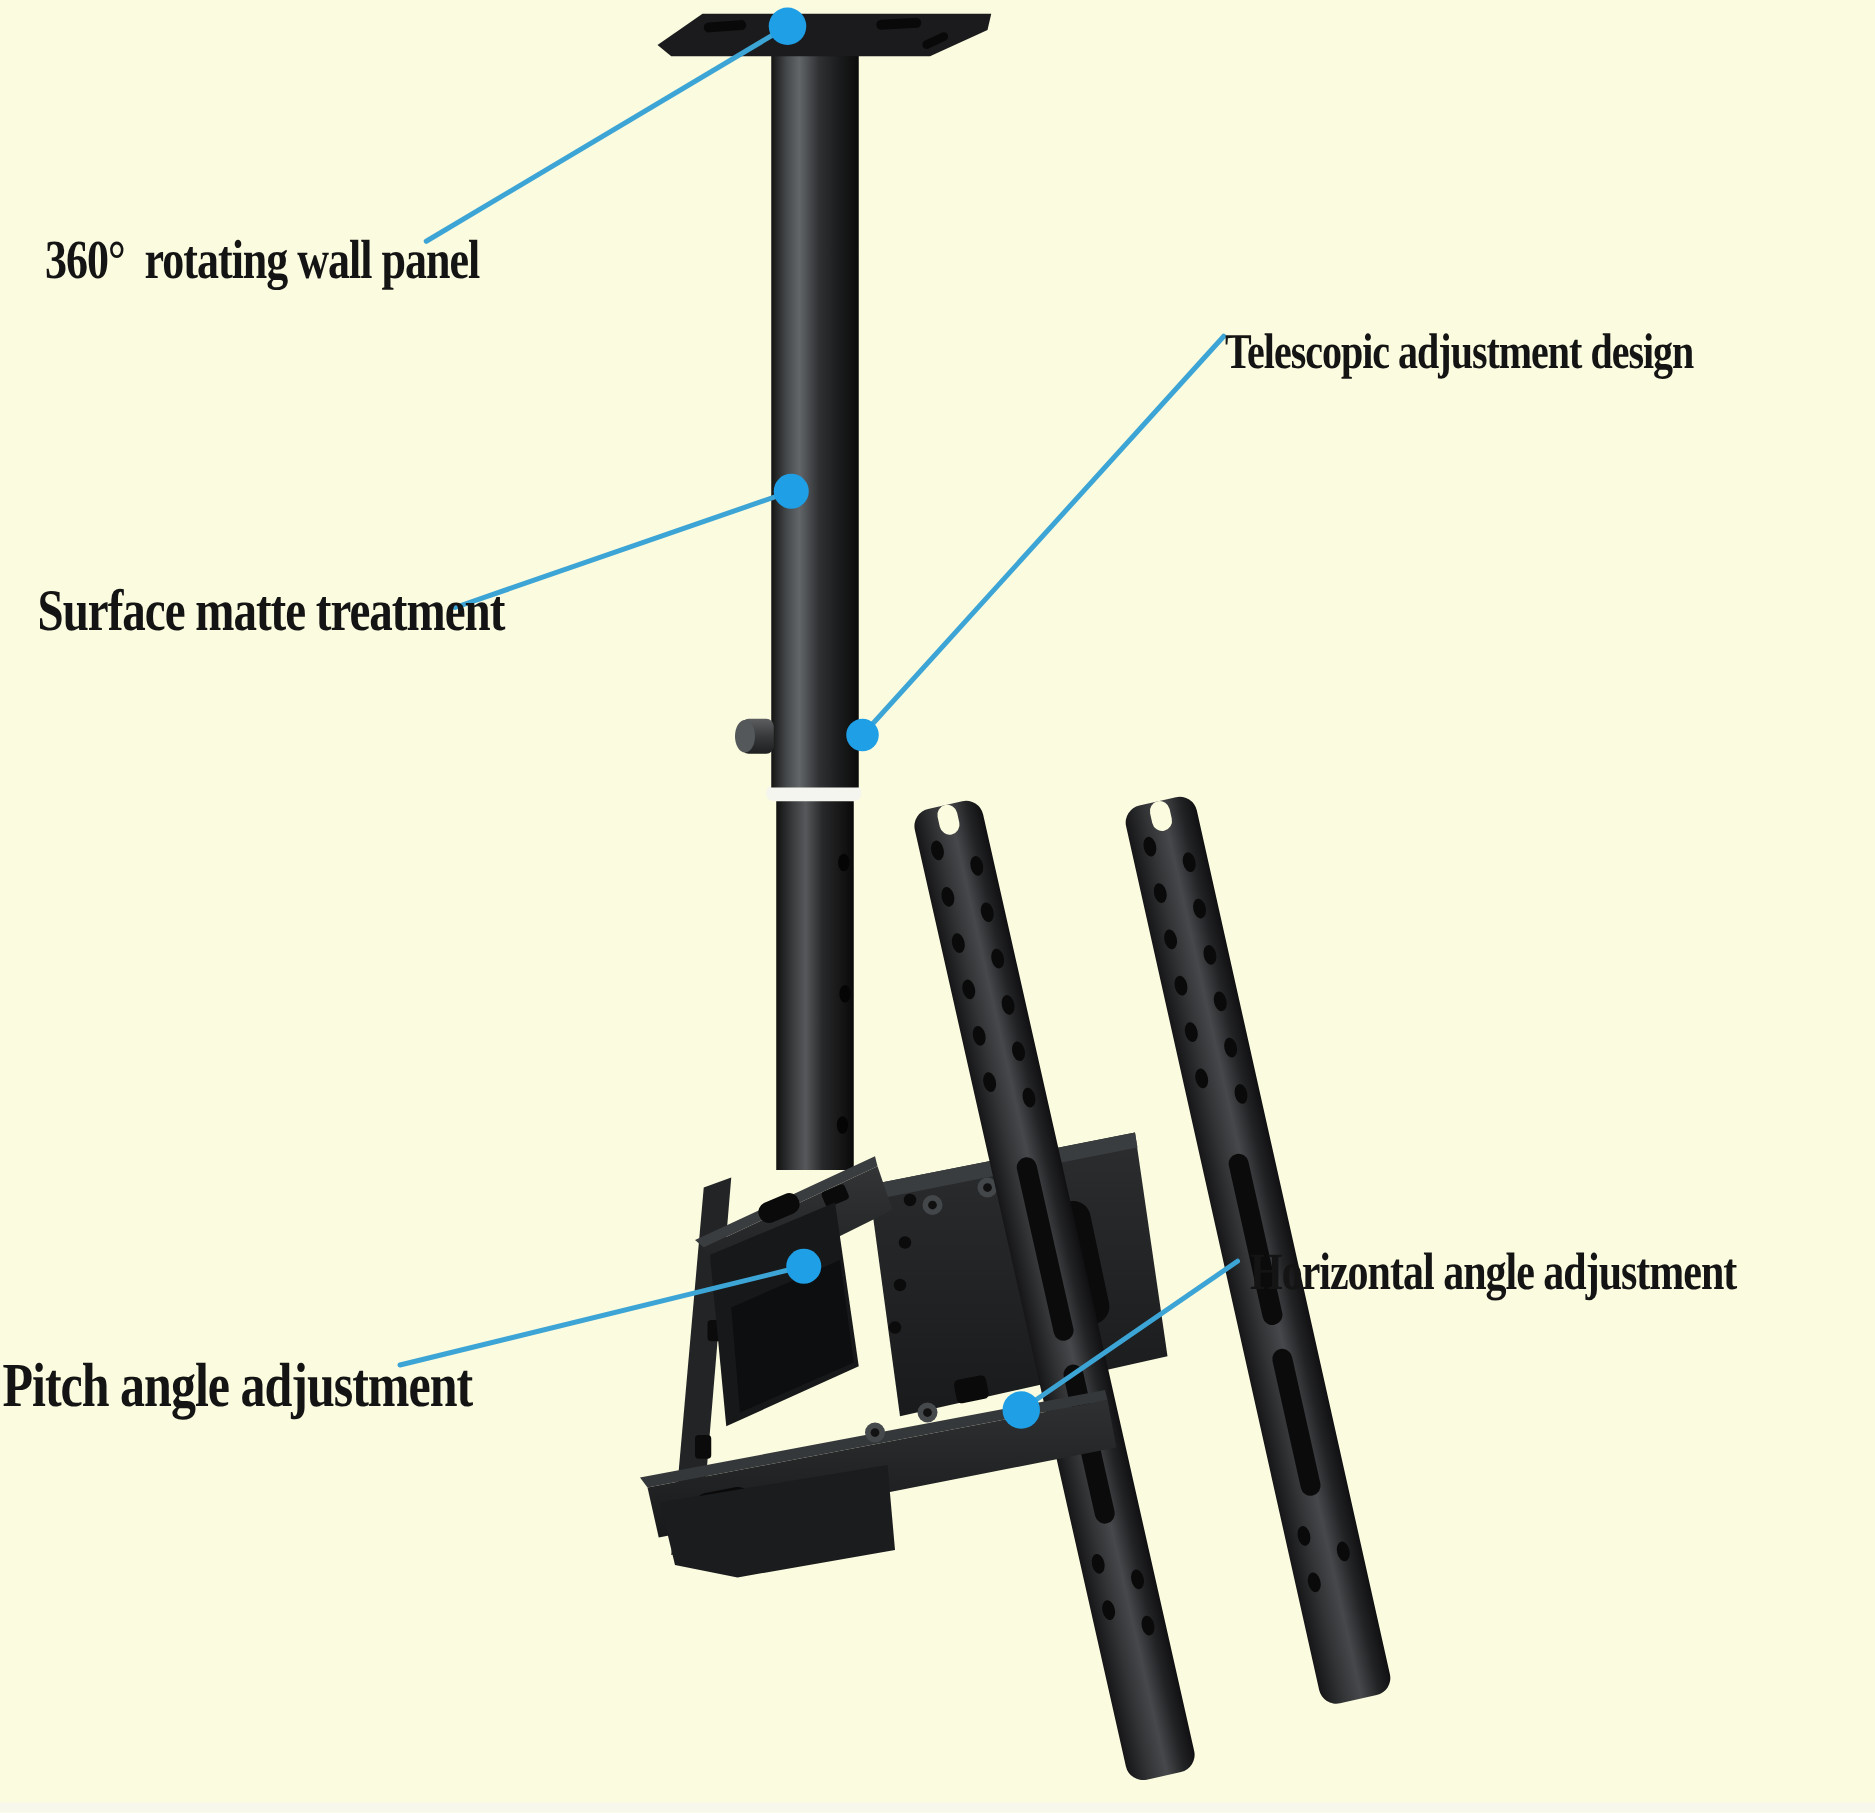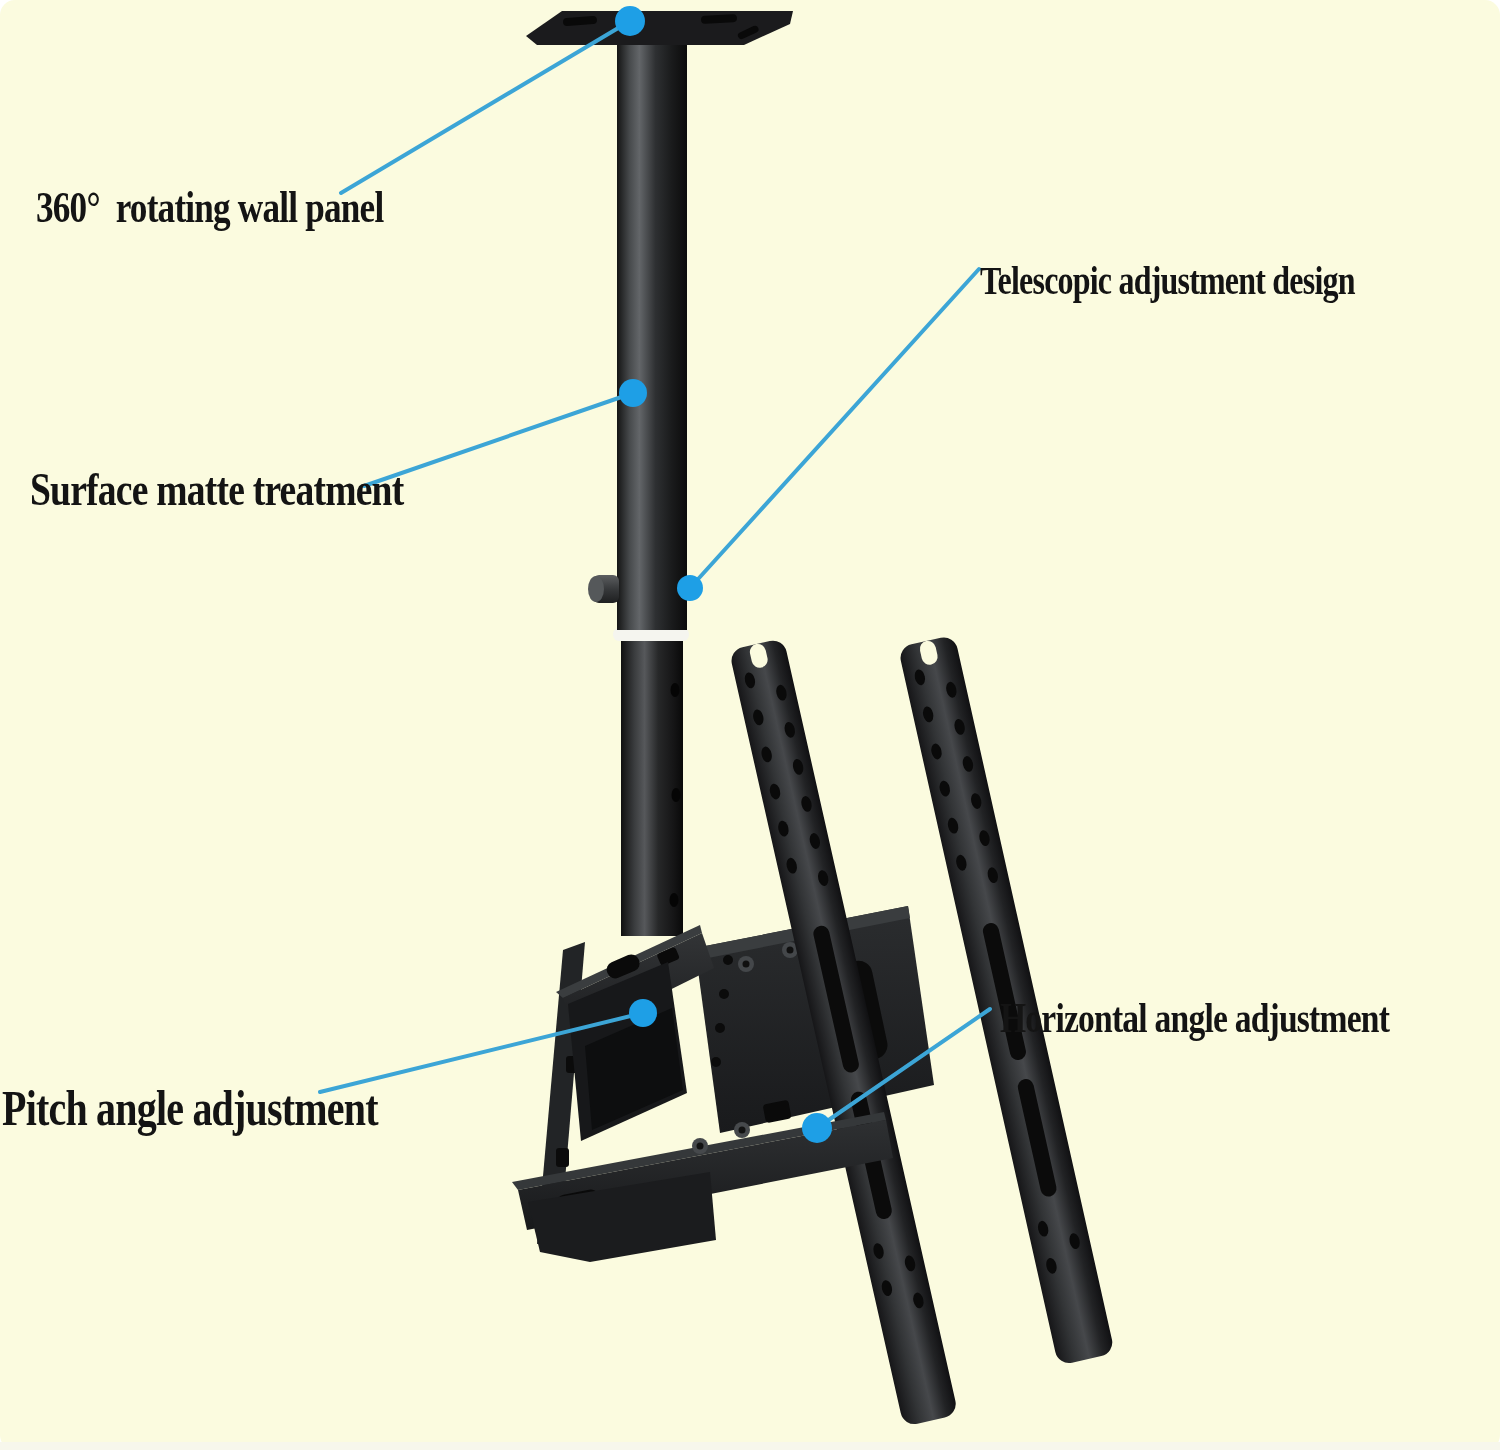--- a/index.html
+++ b/index.html
@@ -1,17 +1,17 @@
 <!DOCTYPE html>
 <html><head>
 <meta charset="utf-8">
 <style>
   html,body{margin:0;padding:0;}
   body{width:1500px;height:1450px;overflow:hidden;}
-  .stage{position:relative;width:1500px;height:1450px;background:#FBFBDF;border-radius:15px;}
+  .stage{position:relative;width:1500px;height:1450px;background:#FBFBDF;}
   .stage svg{position:absolute;left:0;top:0;}
   .lbl{
     position:absolute;
     font-family:"Liberation Serif","DejaVu Serif",serif;
     font-weight:700;
     color:#141414;
     white-space:pre;
     letter-spacing:-1px;
     line-height:1.05;
     transform:scaleX(0.8);

